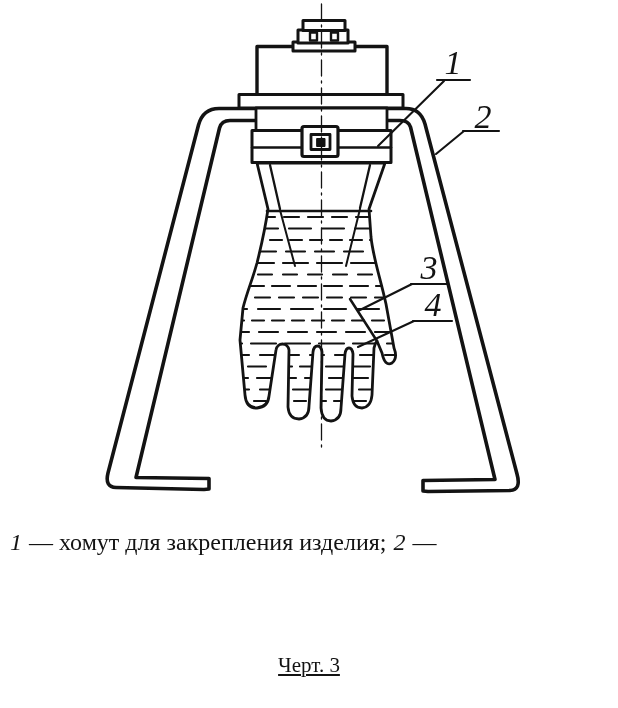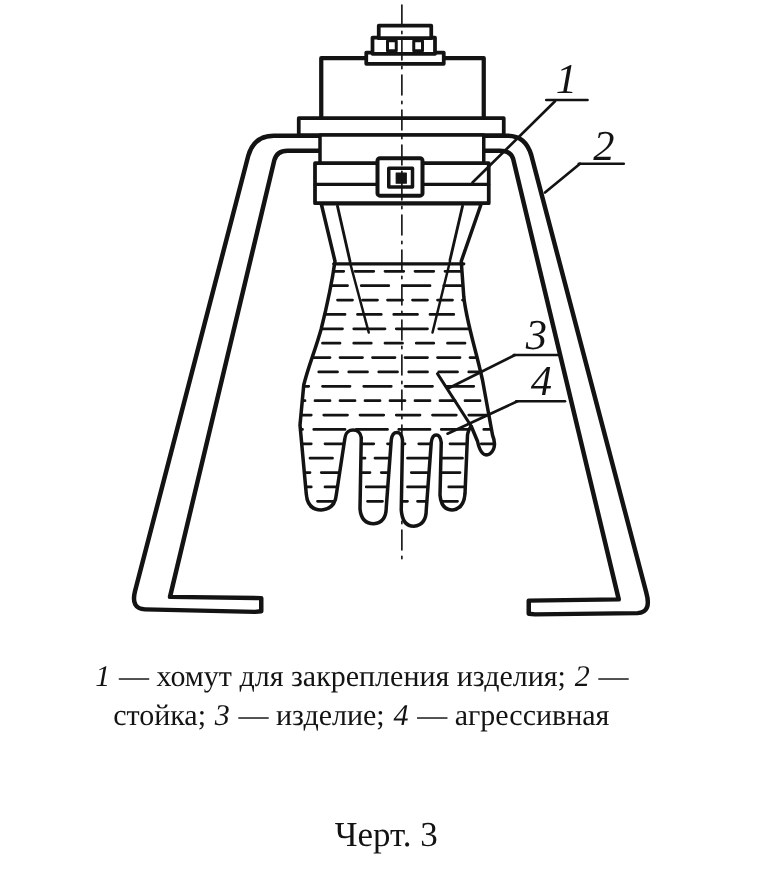--- a/index.html
+++ b/index.html
@@ -14,32 +14,33 @@
   #drawing{position:absolute;left:0;top:0;}
   .label-num{
     font-family:"Liberation Serif","DejaVu Serif",serif;
     font-style:italic;
     font-size:34px;
     fill:#131313;
   }
   #caption{
     position:absolute;
     left:9px;top:527px;width:560px;
-    text-align:center;
+    text-align:left;
     font-size:24px;
     line-height:31px;
     color:#131313;
   }
   #caption i{font-style:italic;padding:0 1px;}
   #fig-label{
     position:absolute;
     left:0;top:653px;width:618px;
     text-align:center;
-    font-size:28px;
+    font-size:21px;
     color:#131313;
+    text-decoration:underline;
   }
 </style>
 </head>
 <body>
 
 <svg id="drawing" width="618" height="520" viewBox="0 0 618 520" fill="none" stroke="#131313" stroke-linecap="round" stroke-linejoin="round">
 
   <defs>
     <clipPath id="gloveClip">
       <path d="M 257,163 L 268,209 C 265,230 261,247 257,263 C 252,281 247,292 243,308
@@ -128,15 +129,14 @@
     <text class="label-num" x="483" y="128">2</text>
     <text class="label-num" x="429" y="279">3</text>
     <text class="label-num" x="433" y="316">4</text>
   </g>
 
   <line x1="321.5" y1="4" x2="321.5" y2="448" stroke-width="1.3" stroke-dasharray="16 5 2 5"></line>
 </svg>
 
 <div id="caption">
     <div><i>1</i> — хомут для закрепления изделия; <i>2</i> —</div>
-    <div>стойка; <i>3</i> — изделие; <i>4</i> — агрессивная</div>
   </div>
 <div id="fig-label">Черт. 3</div>
 
 </body></html>

